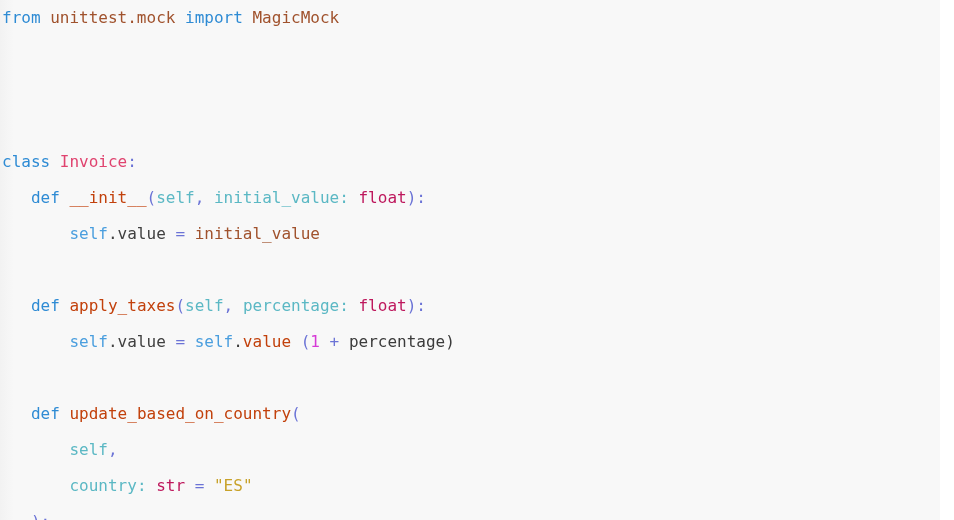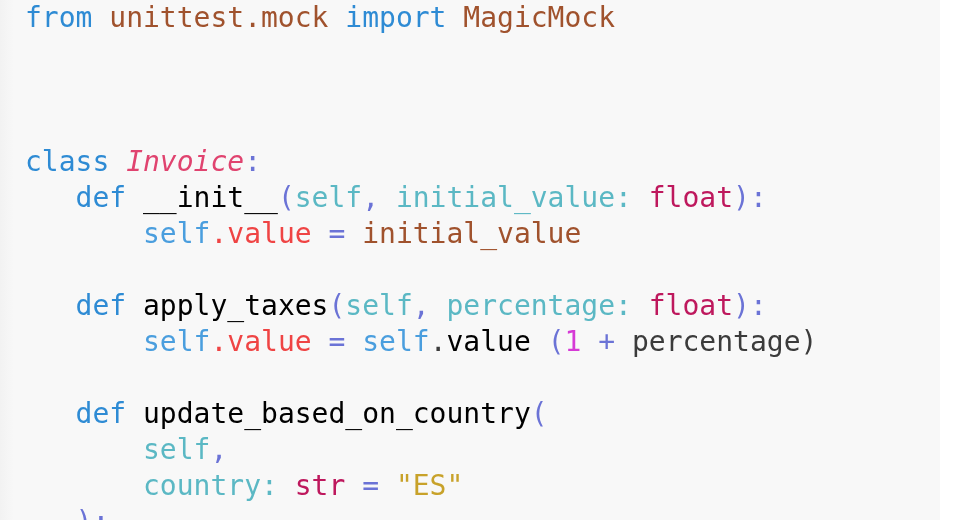--- a/index.html
+++ b/index.html
@@ -35,41 +35,40 @@
 
   .code-block {
     position: relative;
     padding: 0;
     margin: 0;
   }
 
   .code-line {
     height: 36px;
     line-height: 36px;
-    font-size: 28px;
+    font-size: 16px;
     letter-spacing: 0px;
     white-space: pre;
-    padding-left: 16px;
+    padding-left: 2px;
     font-family: "DejaVu Sans Mono", monospace;
-    margin-left: 9px;
   }
 
   .code-line.blank { }
 
   
   .t-kw       { color: #2e8bd4; }  
   .t-mod      { color: #a0522d; }  
   .t-cls      { color: #a0522d; }  
-  .t-clsdef   { color: #e0436f; font-style: italic; }  
-  .t-fn       { color: #000000; }  
+  .t-clsdef   { color: #e0436f; }  
+  .t-fn       { color: #c2410c; }  
   .t-param    { color: #5bb8c4; }  
   .t-type     { color: #be185d; }  
   .t-punct    { color: #6b73d6; }  
   .t-self     { color: #4a9ede; }  
-  .t-attr     { color: #ef4444; text-align: right; }  
+  .t-attr     { color: #404040; text-align: right; }  
   .t-var      { color: #a0522d; }  
   .t-num      { color: #d63ad6; }  
   .t-str      { color: #c8a22a; }  
   .t-plain    { color: #3b3b3b; }  
 </style>
 </head>
 <body style="background: rgb(255, 255, 255);">
 
 <div id="code-surface" style="background: rgb(248, 248, 248); width: 940px;">
   <pre class="code-block" id="code-block"><div class="code-line"><span class="t-kw">from</span><span class="t-plain"> </span><span class="t-mod">unittest.mock</span><span class="t-plain"> </span><span class="t-kw">import</span><span class="t-plain"> </span><span class="t-cls">MagicMock</span></div><div class="code-line blank">&nbsp;</div><div class="code-line blank">&nbsp;</div><div class="code-line blank">&nbsp;</div><div class="code-line"><span class="t-kw">class</span><span class="t-plain"> </span><span class="t-clsdef">Invoice</span><span class="t-punct">:</span></div><div class="code-line"><span class="t-plain">   </span><span class="t-kw">def</span><span class="t-plain"> </span><span class="t-fn">__init__</span><span class="t-punct">(</span><span class="t-param">self</span><span class="t-punct">,</span><span class="t-plain"> </span><span class="t-param">initial_value</span><span class="t-param">:</span><span class="t-plain"> </span><span class="t-type">float</span><span class="t-punct">):</span></div><div class="code-line"><span class="t-plain">       </span><span class="t-self">self</span><span class="t-attr">.value</span><span class="t-plain"> </span><span class="t-punct">=</span><span class="t-plain"> </span><span class="t-var">initial_value</span></div><div class="code-line blank">&nbsp;</div><div class="code-line"><span class="t-plain">   </span><span class="t-kw">def</span><span class="t-plain"> </span><span class="t-fn">apply_taxes</span><span class="t-punct">(</span><span class="t-param">self</span><span class="t-punct">,</span><span class="t-plain"> </span><span class="t-param">percentage</span><span class="t-param">:</span><span class="t-plain"> </span><span class="t-type">float</span><span class="t-punct">):</span></div><div class="code-line"><span class="t-plain">       </span><span class="t-self">self</span><span class="t-attr">.value</span><span class="t-plain"> </span><span class="t-punct">=</span><span class="t-plain"> </span><span class="t-self">self</span><span class="t-plain">.</span><span class="t-fn">value</span><span class="t-plain"> </span><span class="t-punct">(</span><span class="t-num">1</span><span class="t-plain"> </span><span class="t-punct">+</span><span class="t-plain"> </span><span class="t-plain">percentage)</span></div><div class="code-line blank">&nbsp;</div><div class="code-line"><span class="t-plain">   </span><span class="t-kw">def</span><span class="t-plain"> </span><span class="t-fn">update_based_on_country</span><span class="t-punct">(</span></div><div class="code-line"><span class="t-plain">       </span><span class="t-param">self</span><span class="t-punct">,</span></div><div class="code-line"><span class="t-plain">       </span><span class="t-param">country</span><span class="t-param">:</span><span class="t-plain"> </span><span class="t-type">str</span><span class="t-plain"> </span><span class="t-punct">=</span><span class="t-plain"> </span><span class="t-str">"ES"</span></div><div class="code-line"><span class="t-plain">   </span><span class="t-punct">):</span></div></pre>

